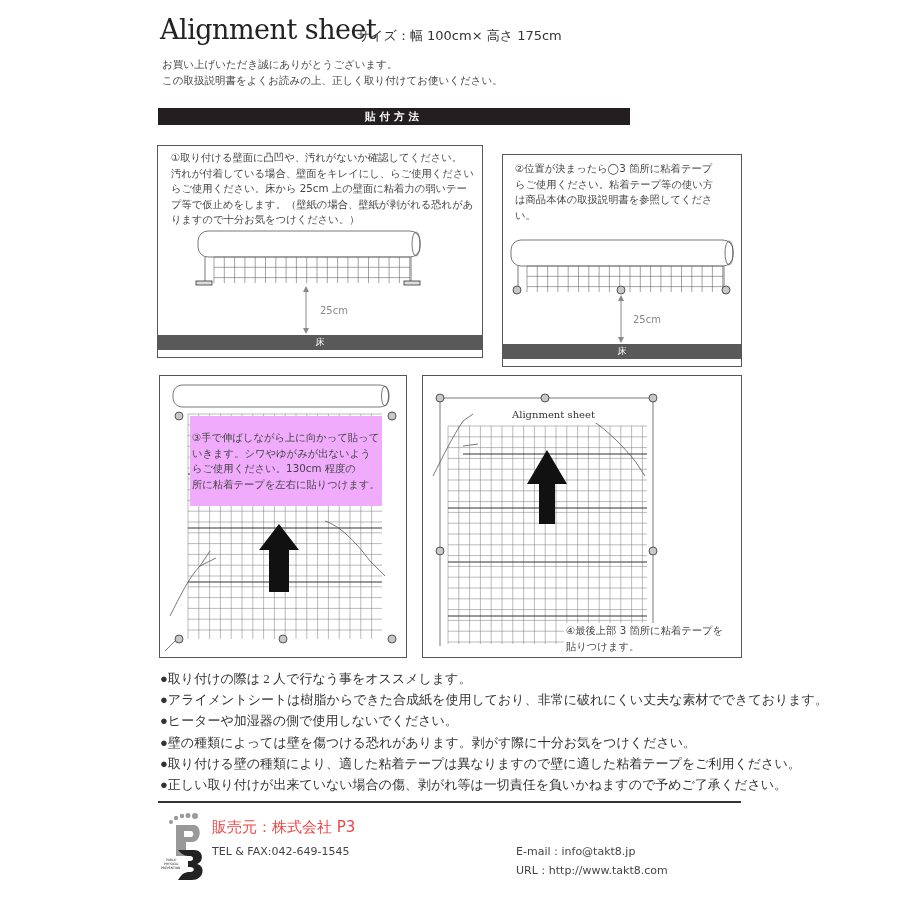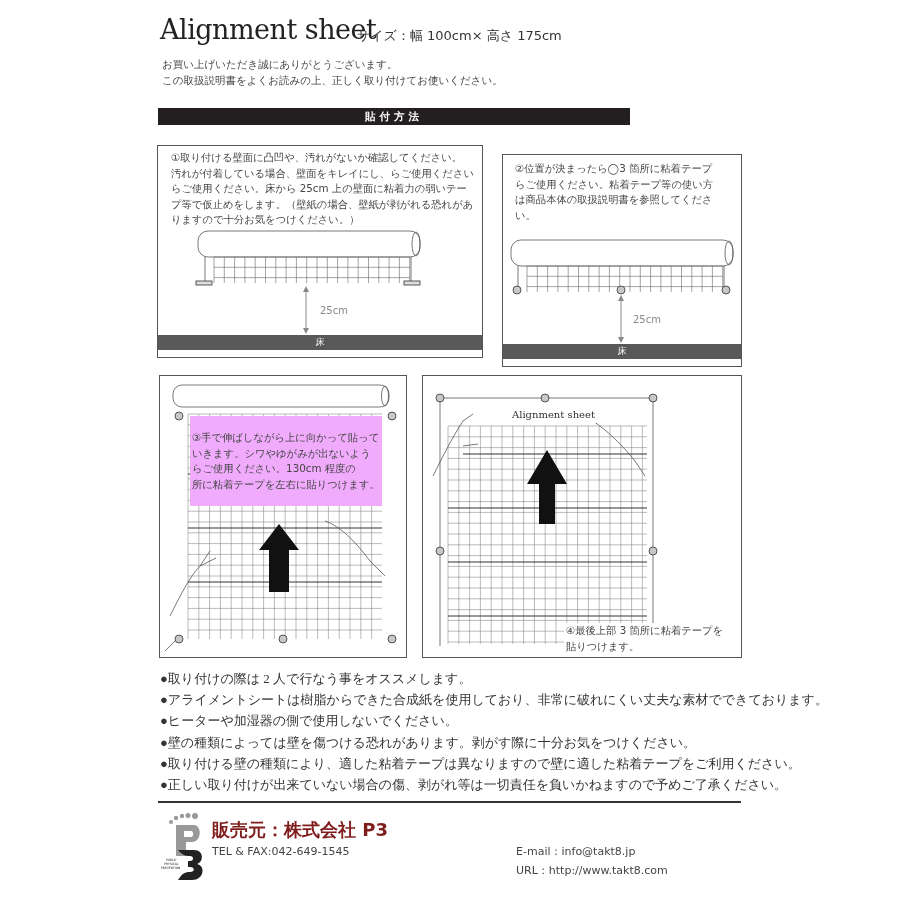--- a/index.html
+++ b/index.html
@@ -13,21 +13,21 @@
   .panel { border: 1.5px solid #555; background: #fff; }
   .p1 { left: 157px; top: 145px; width: 326px; height: 213px; }
   .p2 { left: 502px; top: 154px; width: 240px; height: 213px; }
   .p3 { left: 159px; top: 375px; width: 248px; height: 283px; }
   .p4 { left: 422px; top: 375px; width: 320px; height: 283px; }
   .ptext { position: absolute; font-size: 10.3px; line-height: 15.5px; color: #444; }
   .floor { position: absolute; left: 0; right: 0; height: 15px; background: #595959; color: #fff; font-size: 9px; text-align: center; line-height: 15px; }
   .notes { left: 160px; top: 668px; width: 590px; }
   .note { font-size: 13px; line-height: 21.2px; color: #333; white-space: nowrap; font-family: Liberation Serif, serif; }
   .rule { left: 158px; top: 801px; width: 583px; height: 2px; background: #333; }
-  .company { left: 212px; top: 818px; font-size: 18px; font-weight: bold; color: #7f1d1d; }
+  .company { left: 212px; top: 818px; font-size: 15px; font-weight: normal; color: #ef4444; }
   .addr { left: 212px; top: 842px; font-size: 11px; color: #444; line-height: 19px; }
   .contact { left: 516px; top: 842px; font-size: 11px; color: #444; line-height: 19px; }
   svg { position: absolute; overflow: visible; }
 </style>
 </head>
 <body>
 
 <div class="abs title-main">Alignment sheet</div>
 <div class="abs title-size">サイズ：幅 100cm× 高さ 175cm</div>
 

